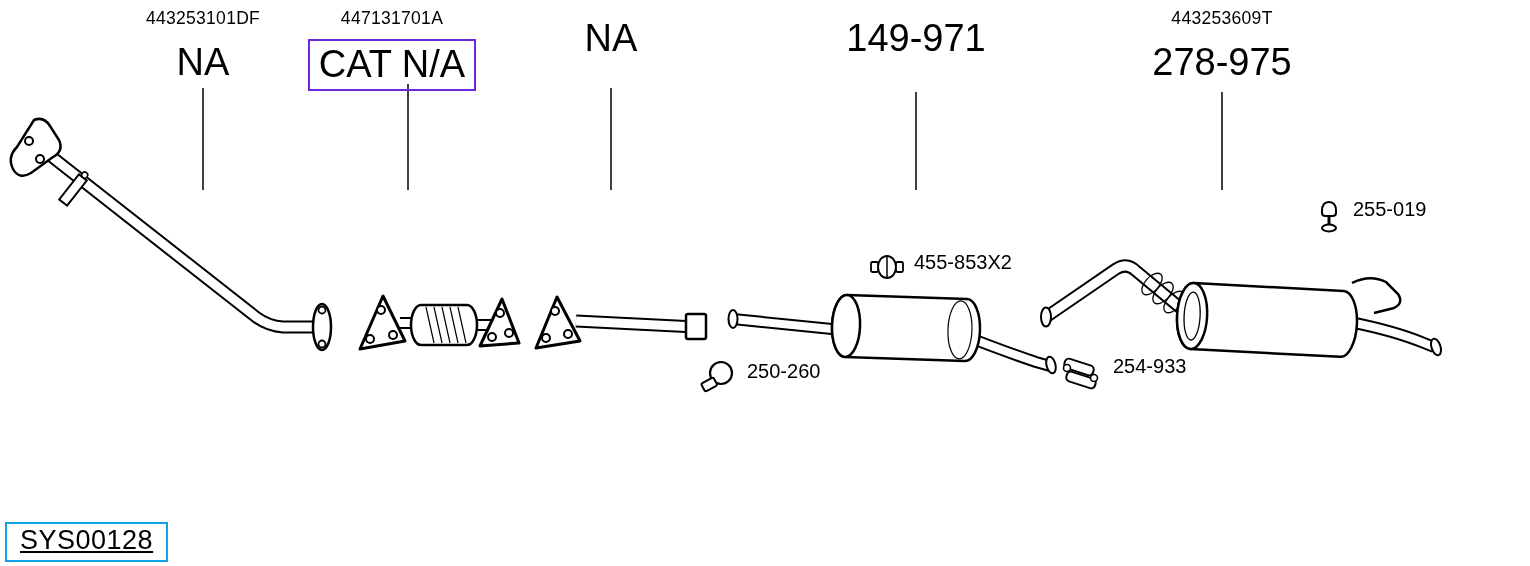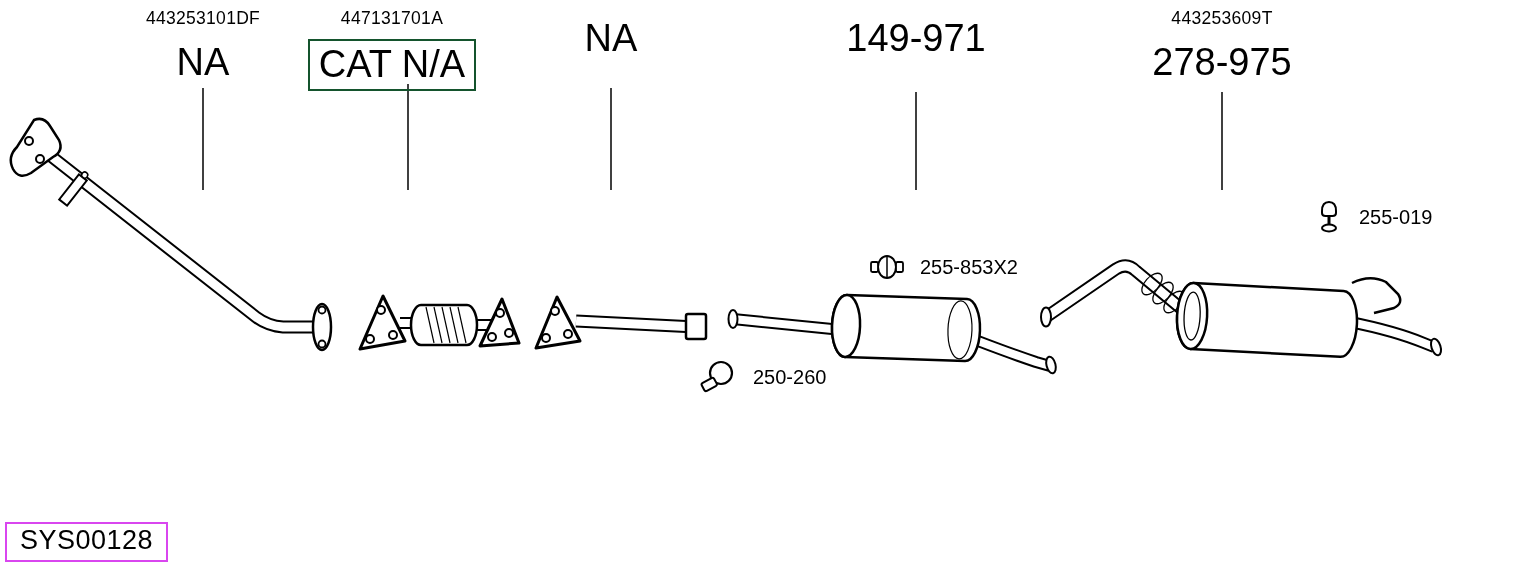--- a/index.html
+++ b/index.html
@@ -5,30 +5,30 @@
   html,body { margin:0; padding:0; background:#fff; }
   .canvas {
     position:relative; width:1477px; height:566px;
     background:#ffffff; overflow:hidden;
     font-family:"Liberation Sans", sans-serif; color:#000;
   }
   .drawing { position:absolute; left:0; top:0; }
   .top-group { position:absolute; top:6px; width:320px; text-align:center; }
   .pn { font-size:17.5px; line-height:24px; letter-spacing:0.3px; }
   .big { font-size:38px; line-height:46px; margin-top:9px; }
-  .big .boxed { display:inline-block; border:2px solid #14532d; padding:0 9px 2px 9px; }
+  .big .boxed { display:inline-block; border:2px solid #6d28d9; padding:0 9px 2px 9px; }
   .callout {
-    position:absolute; display:flex; align-items:center; gap:15px;
+    position:absolute; display:flex; align-items:flex-start; gap:9px;
     font-size:20px; white-space:nowrap;
   }
   .callout svg { flex:0 0 auto; }
   .syscode {
     position:absolute; left:5px; top:522px;
-    border:2px solid #d946ef; padding:1px 13px 4px 13px;
-    font-size:27px; letter-spacing:0.5px;
+    border:2px solid #0ea5e9; padding:1px 13px 4px 13px;
+    font-size:27px; letter-spacing:0.5px;text-decoration:underline;
   }
 </style>
 </head>
 <body>
 
 <div class="canvas">
 
   <svg class="drawing" width="1530" height="566" viewBox="0 0 1530 566">
 
     <g stroke="#000" stroke-width="1.5">
@@ -141,31 +141,40 @@
     <div class="big"><span>278-975</span></div>
   </div>
 
   <div class="callout" style="left:869px;top:251px">
     <svg width="36" height="32" viewBox="0 0 36 32">
       <ellipse cx="18" cy="16" rx="9" ry="11" fill="#fff" stroke="#000" stroke-width="2"></ellipse>
       <rect x="2" y="11" width="7" height="10" rx="1.5" fill="#fff" stroke="#000" stroke-width="1.8"></rect>
       <rect x="27" y="11" width="7" height="10" rx="1.5" fill="#fff" stroke="#000" stroke-width="1.8"></rect>
       <line x1="18" y1="5" x2="18" y2="27" stroke="#000" stroke-width="1.5"></line>
     </svg>
-    <span>255-853X2</span>
+    <span>455-853X2</span>
   </div>
 
   <div class="callout" style="left:700px;top:360px">
     <svg width="38" height="34" viewBox="0 0 38 34">
       <circle cx="21" cy="13" r="11" fill="#fff" stroke="#000" stroke-width="2.2"></circle>
       <rect x="2" y="20" width="14" height="9" rx="2" transform="rotate(-28 9 24)" fill="#fff" stroke="#000" stroke-width="2"></rect>
     </svg>
     <span>250-260</span>
   </div>
 
+  <div class="callout" style="left:1058px;top:355px">
+    <svg width="46" height="38" viewBox="0 0 46 38">
+      <rect x="6" y="7" width="30" height="10" rx="4" transform="rotate(18 21 12)" fill="#fff" stroke="#000" stroke-width="2"></rect>
+      <rect x="8" y="20" width="30" height="10" rx="4" transform="rotate(18 23 25)" fill="#fff" stroke="#000" stroke-width="2"></rect>
+      <circle cx="9" cy="13" r="3.5" fill="#fff" stroke="#000" stroke-width="1.6"></circle>
+      <circle cx="36" cy="23" r="3.5" fill="#fff" stroke="#000" stroke-width="1.6"></circle>
+    </svg>
+    <span>254-933</span>
+  </div>
 
 
 
   <div class="callout" style="left:1314px;top:198px">
     <svg width="30" height="38" viewBox="0 0 30 38">
       <path d="M8 13 Q8 4 15 4 Q22 4 22 13 L22 15 Q22 18 18.5 18 L11.5 18 Q8 18 8 15 Z" fill="#fff" stroke="#000" stroke-width="2"></path>
       <line x1="15" y1="18" x2="15" y2="27" stroke="#000" stroke-width="3"></line>
       <ellipse cx="15" cy="30" rx="7" ry="3.5" fill="#fff" stroke="#000" stroke-width="2"></ellipse>
     </svg>
     <span>255-019</span>

